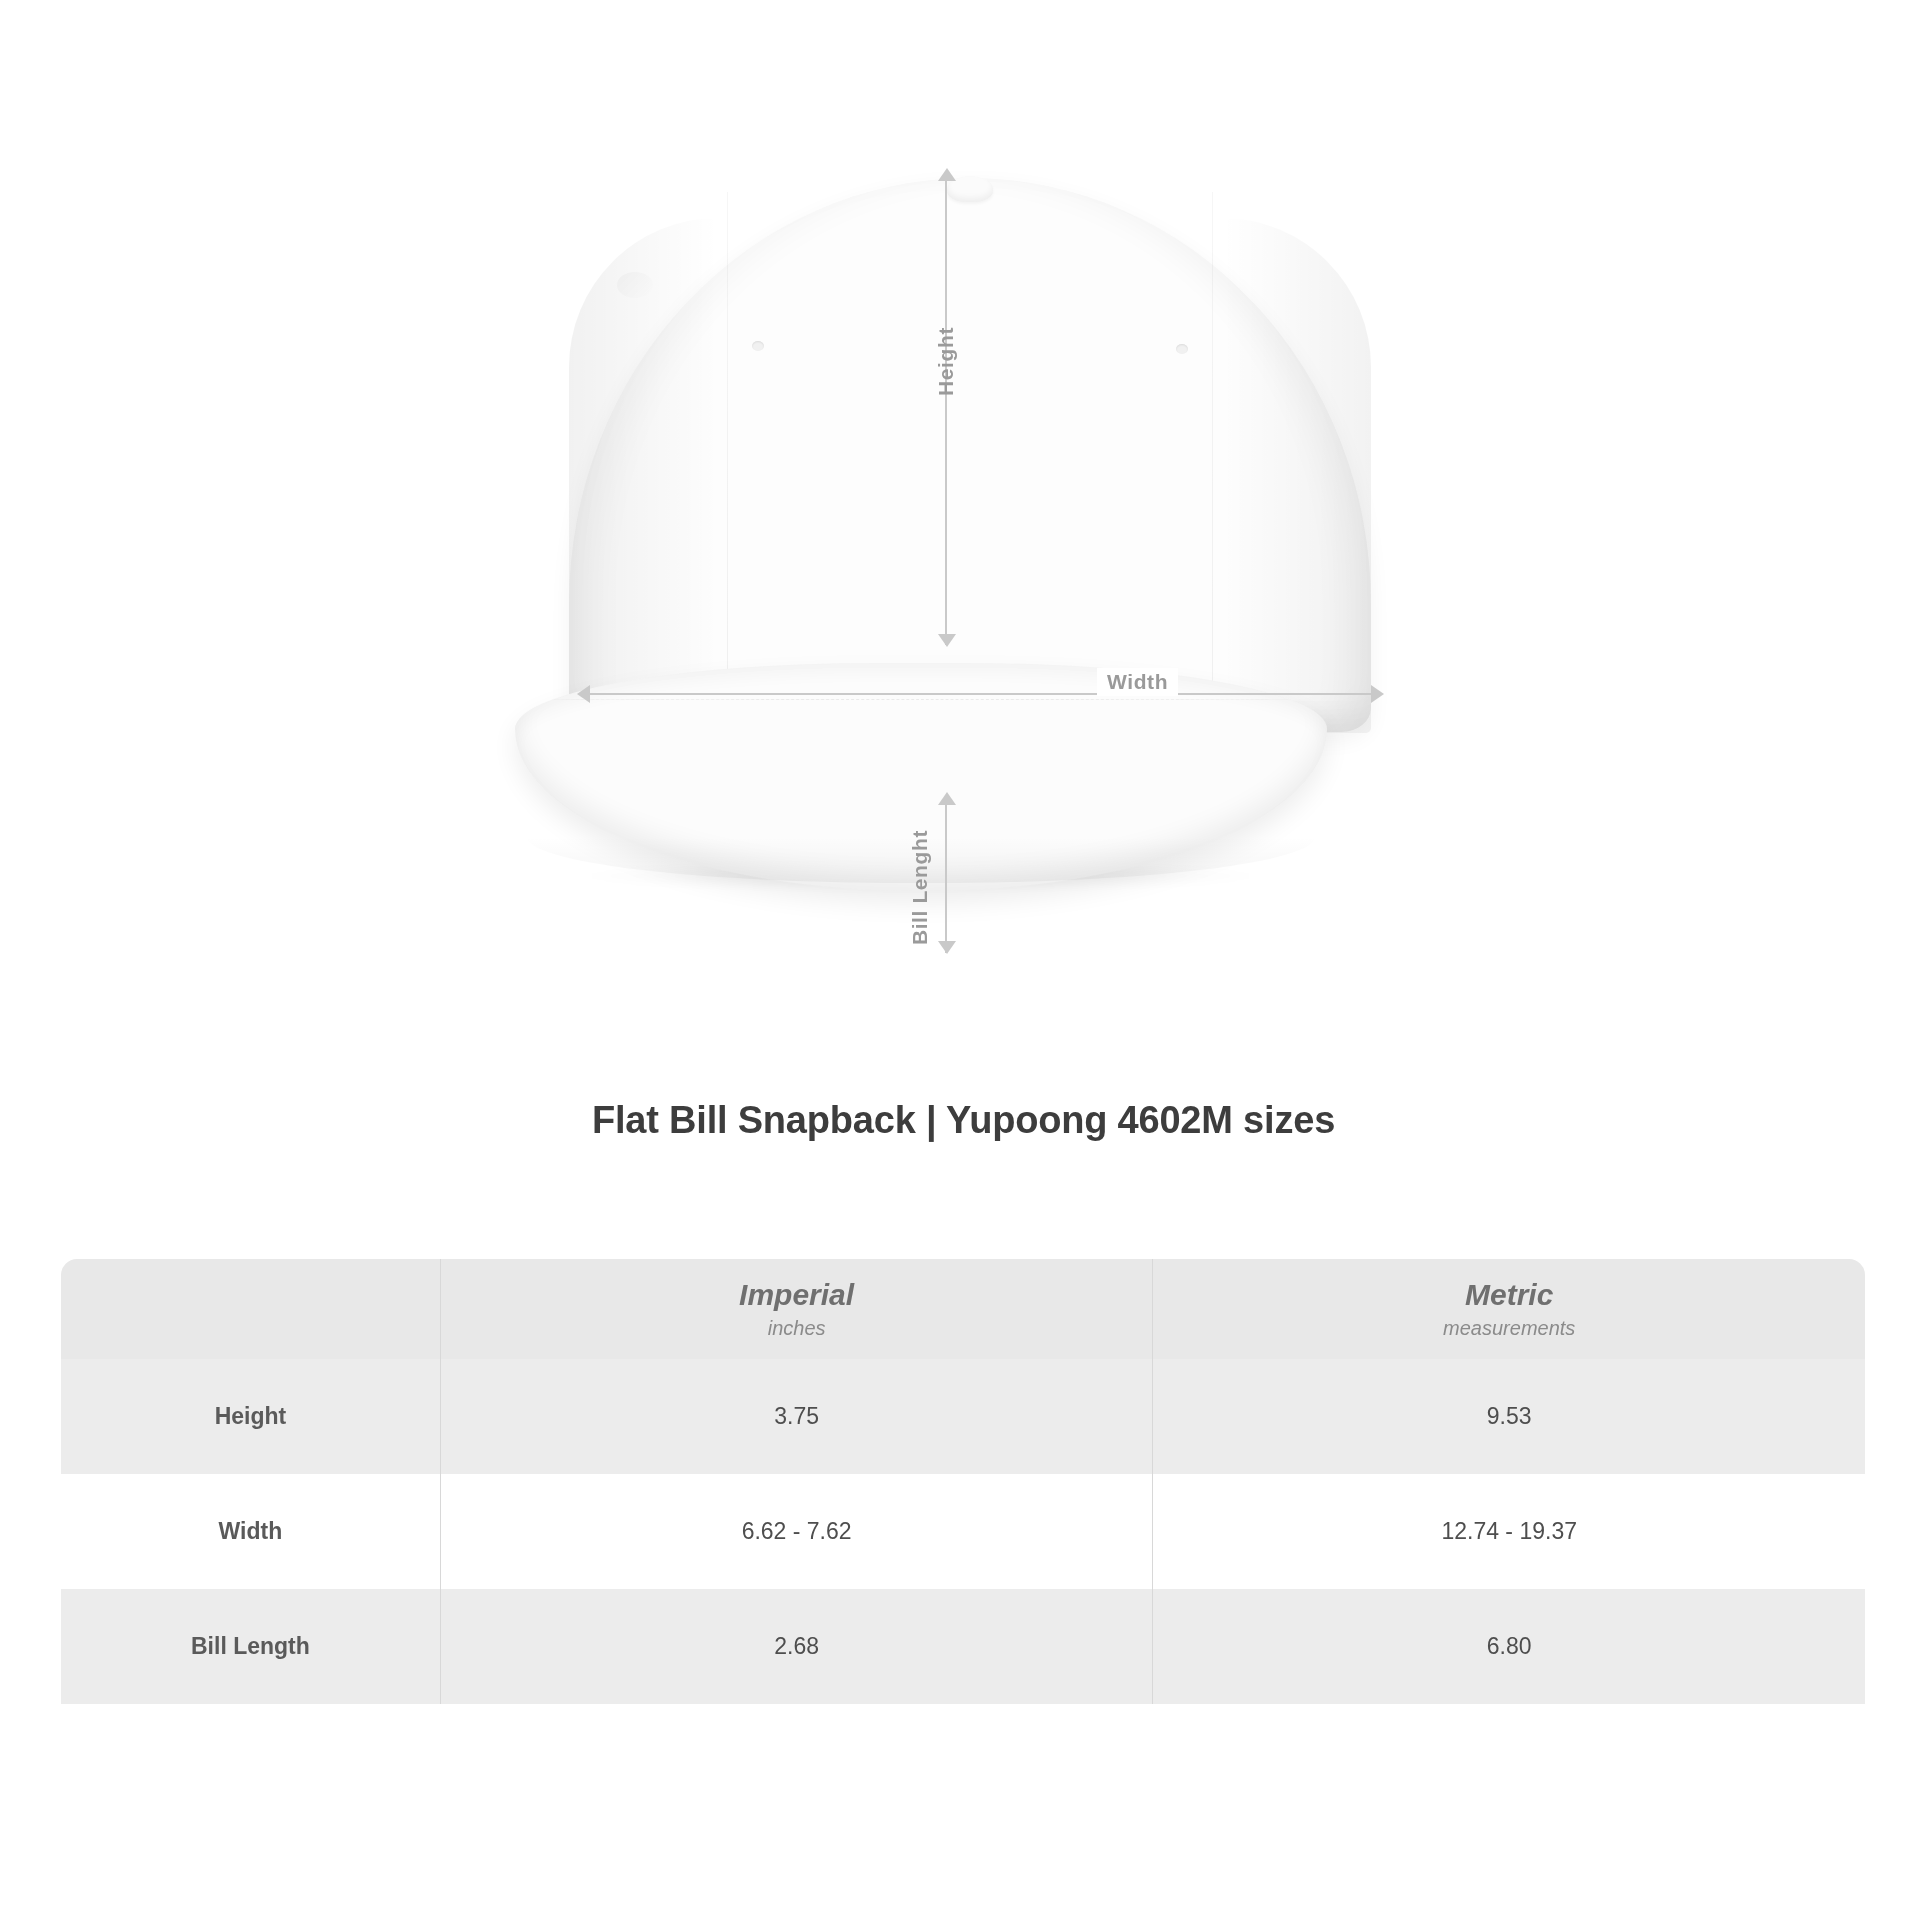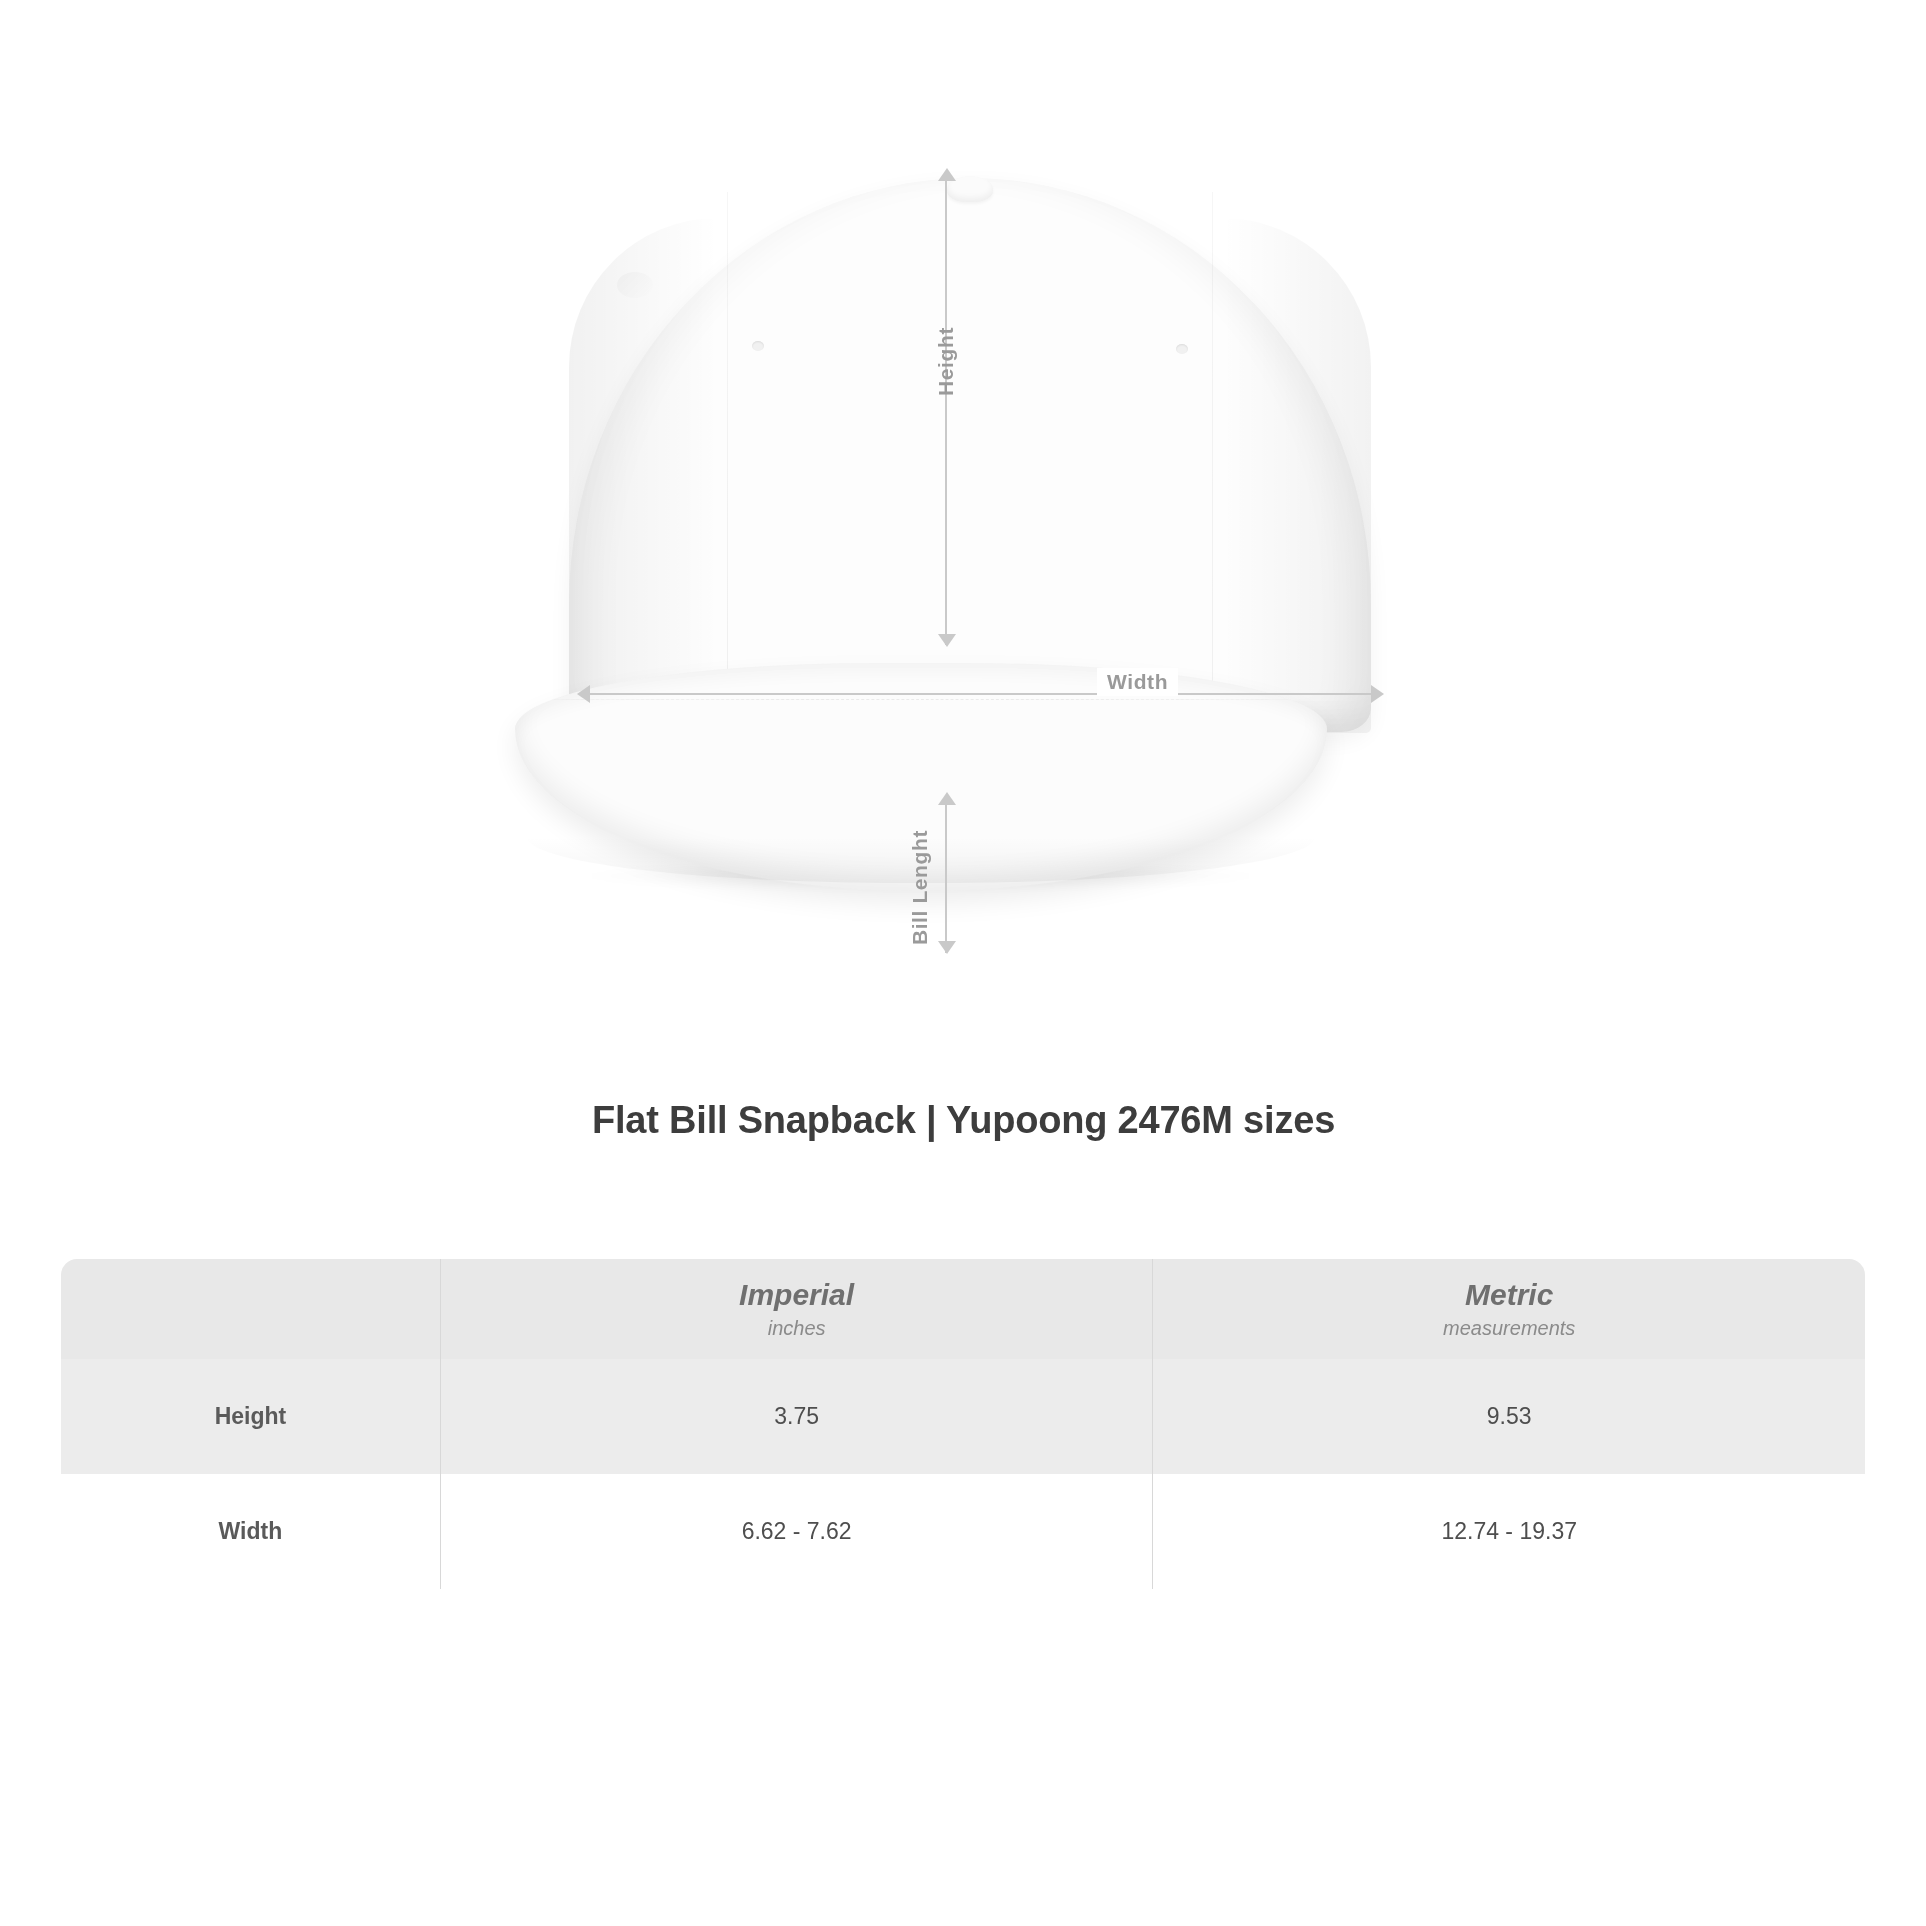--- a/index.html
+++ b/index.html
@@ -331,21 +331,21 @@
     <div class="guide-line v-line" style="left:945px; top:804px; height:149px;"></div>
     <div class="arrow arrow-up" style="left:938px; top:792px;"></div>
     <div class="arrow arrow-down" style="left:938px; top:941px;"></div>
     <div class="guide-label vertical" style="left:909px; top:830px; width:69px;">
       <span>Bill</span>
       <span>Lenght</span>
     </div>
   </div>
 
   <div class="title-block">
-    <h1 class="chart-title">Flat Bill Snapback | Yupoong 2476M sizes</h1>
+    <h1 class="chart-title">Flat Bill Snapback | Yupoong 4602M sizes</h1>
   </div>
 
   <div class="table-wrap">
     <table class="size-table">
       <colgroup>
         <col class="c-label">
           <col class="c-imp">
           <col class="c-met">
       </colgroup>
       <tbody>
@@ -367,18 +367,23 @@
           <td class="value-cell col-div">3.75</td>
           <td class="value-cell col-div">9.53</td>
         </tr>
 
         <tr class="data-row">
           <td class="label-cell">Width</td>
           <td class="value-cell col-div">6.62 - 7.62</td>
           <td class="value-cell col-div">12.74 - 19.37</td>
         </tr>
 
+        <tr class="data-row alt">
+          <td class="label-cell">Bill Length</td>
+          <td class="value-cell col-div">2.68</td>
+          <td class="value-cell col-div">6.80</td>
+        </tr>
       </tbody>
     </table>
   </div>
 
 </div>
 
 
 </body></html>

